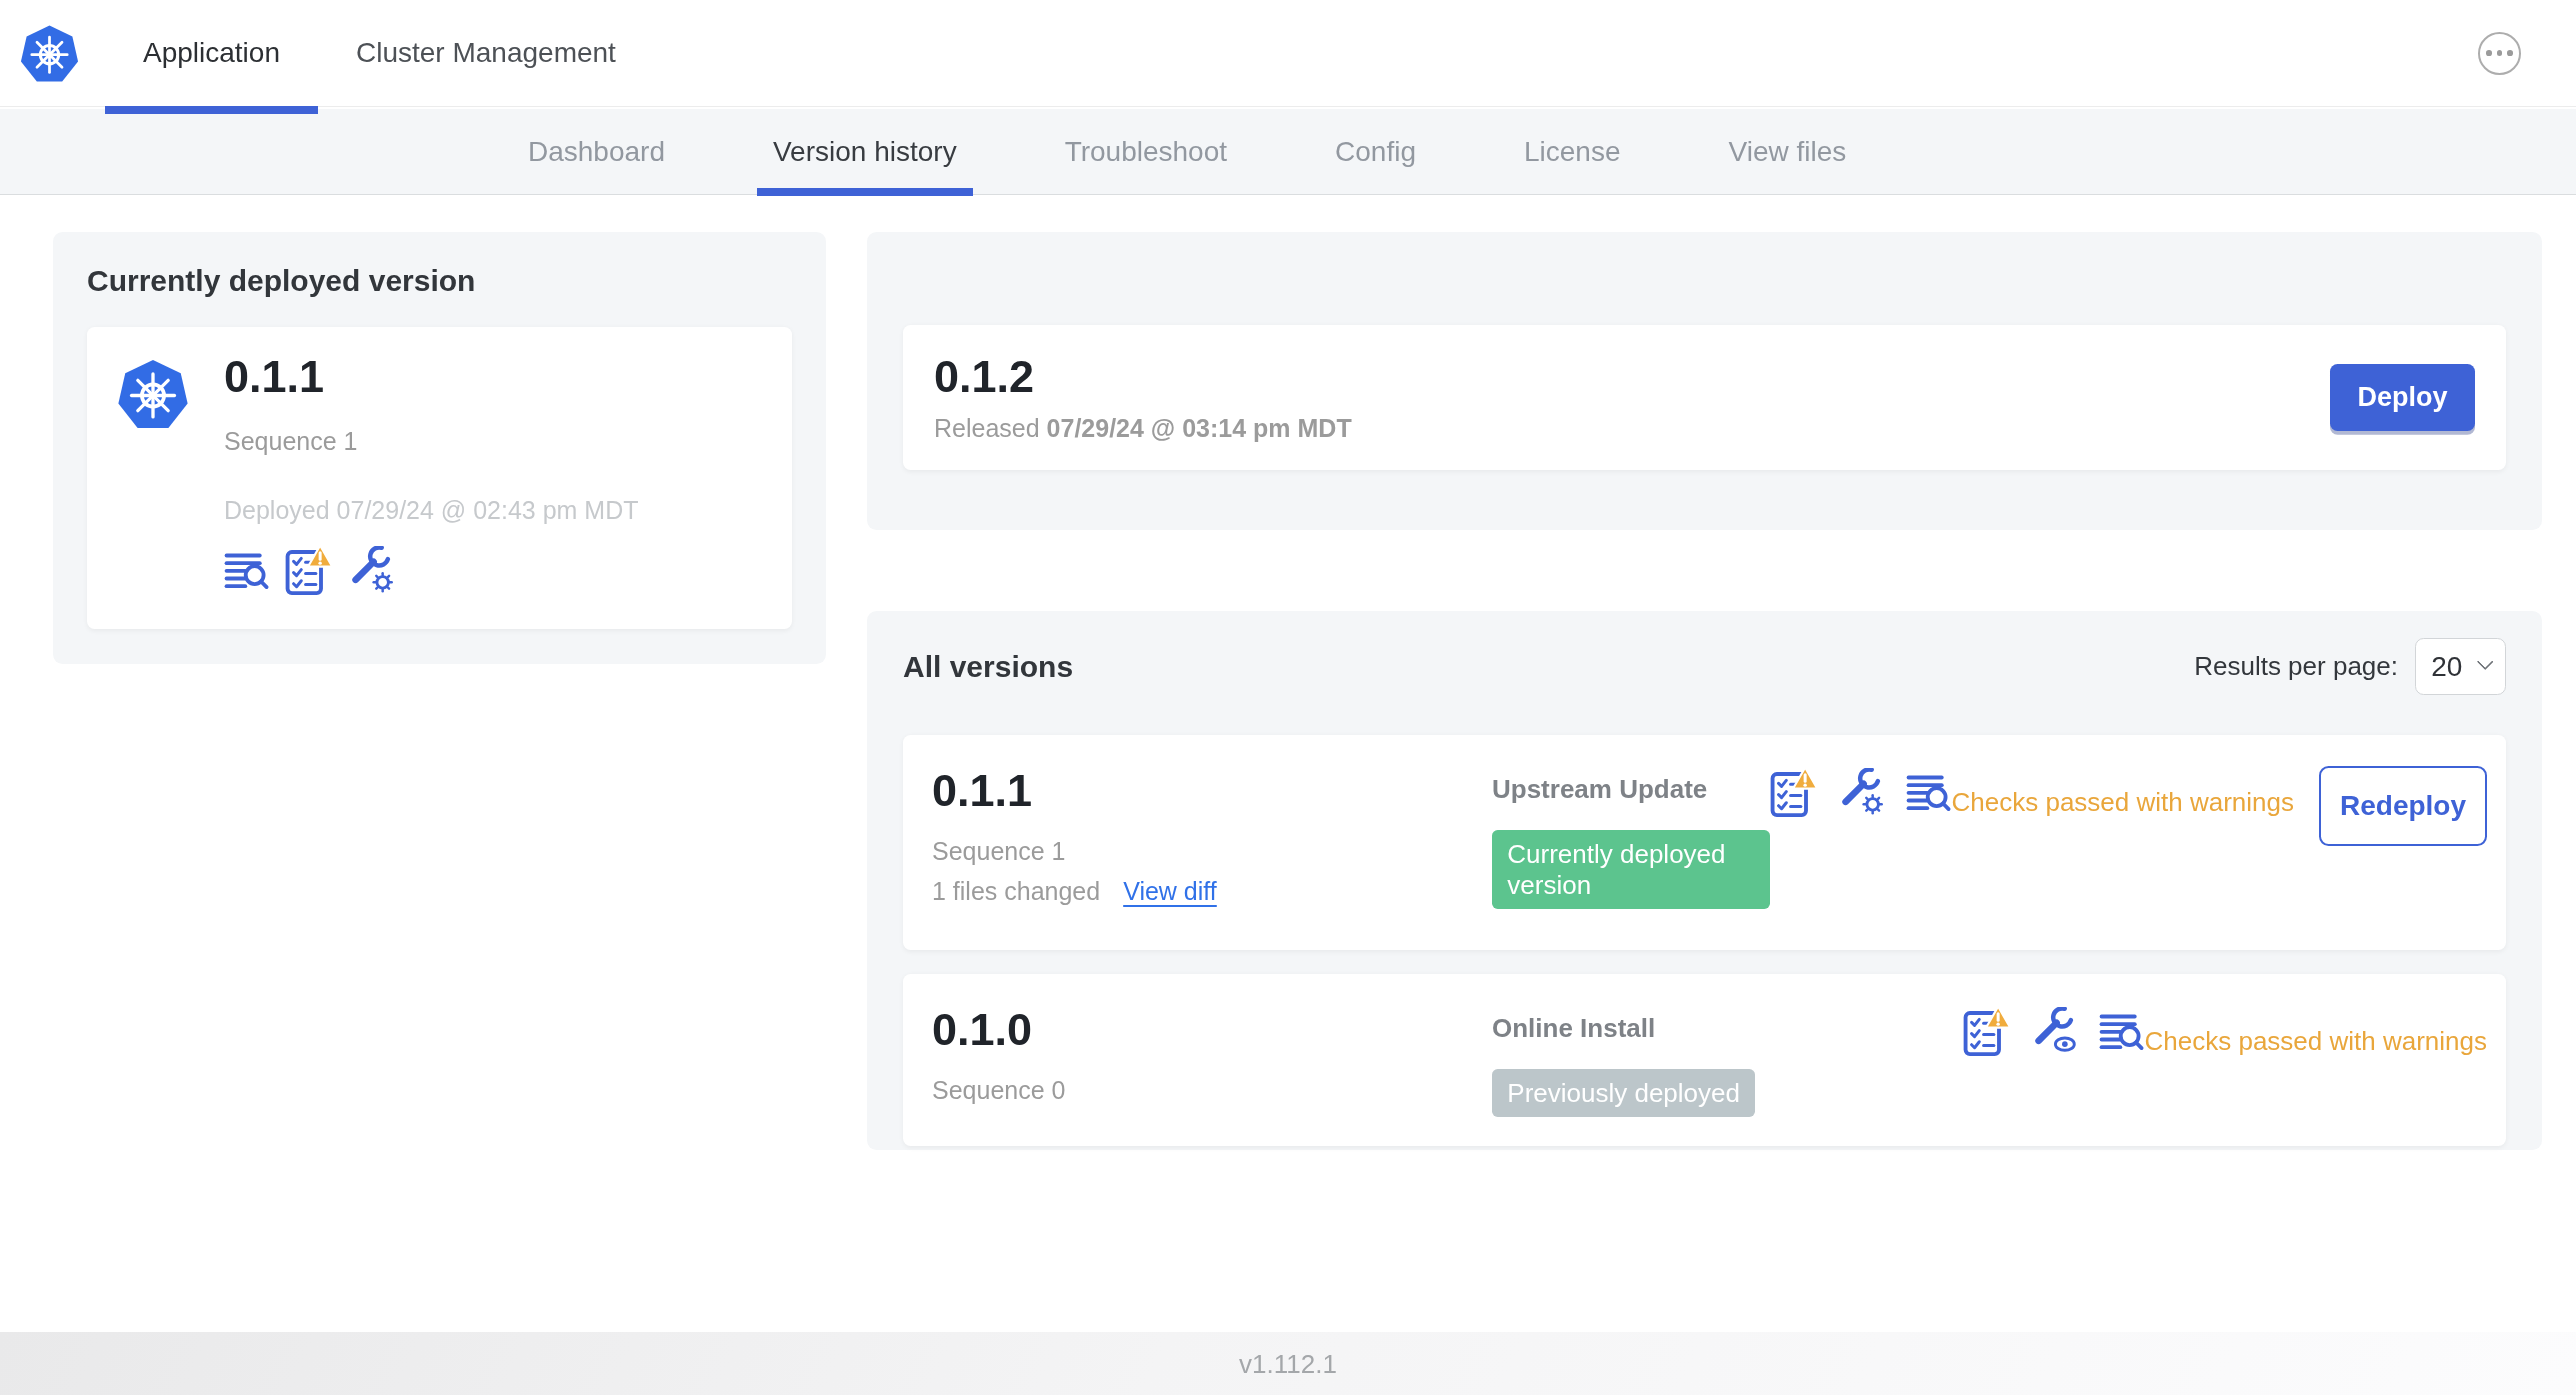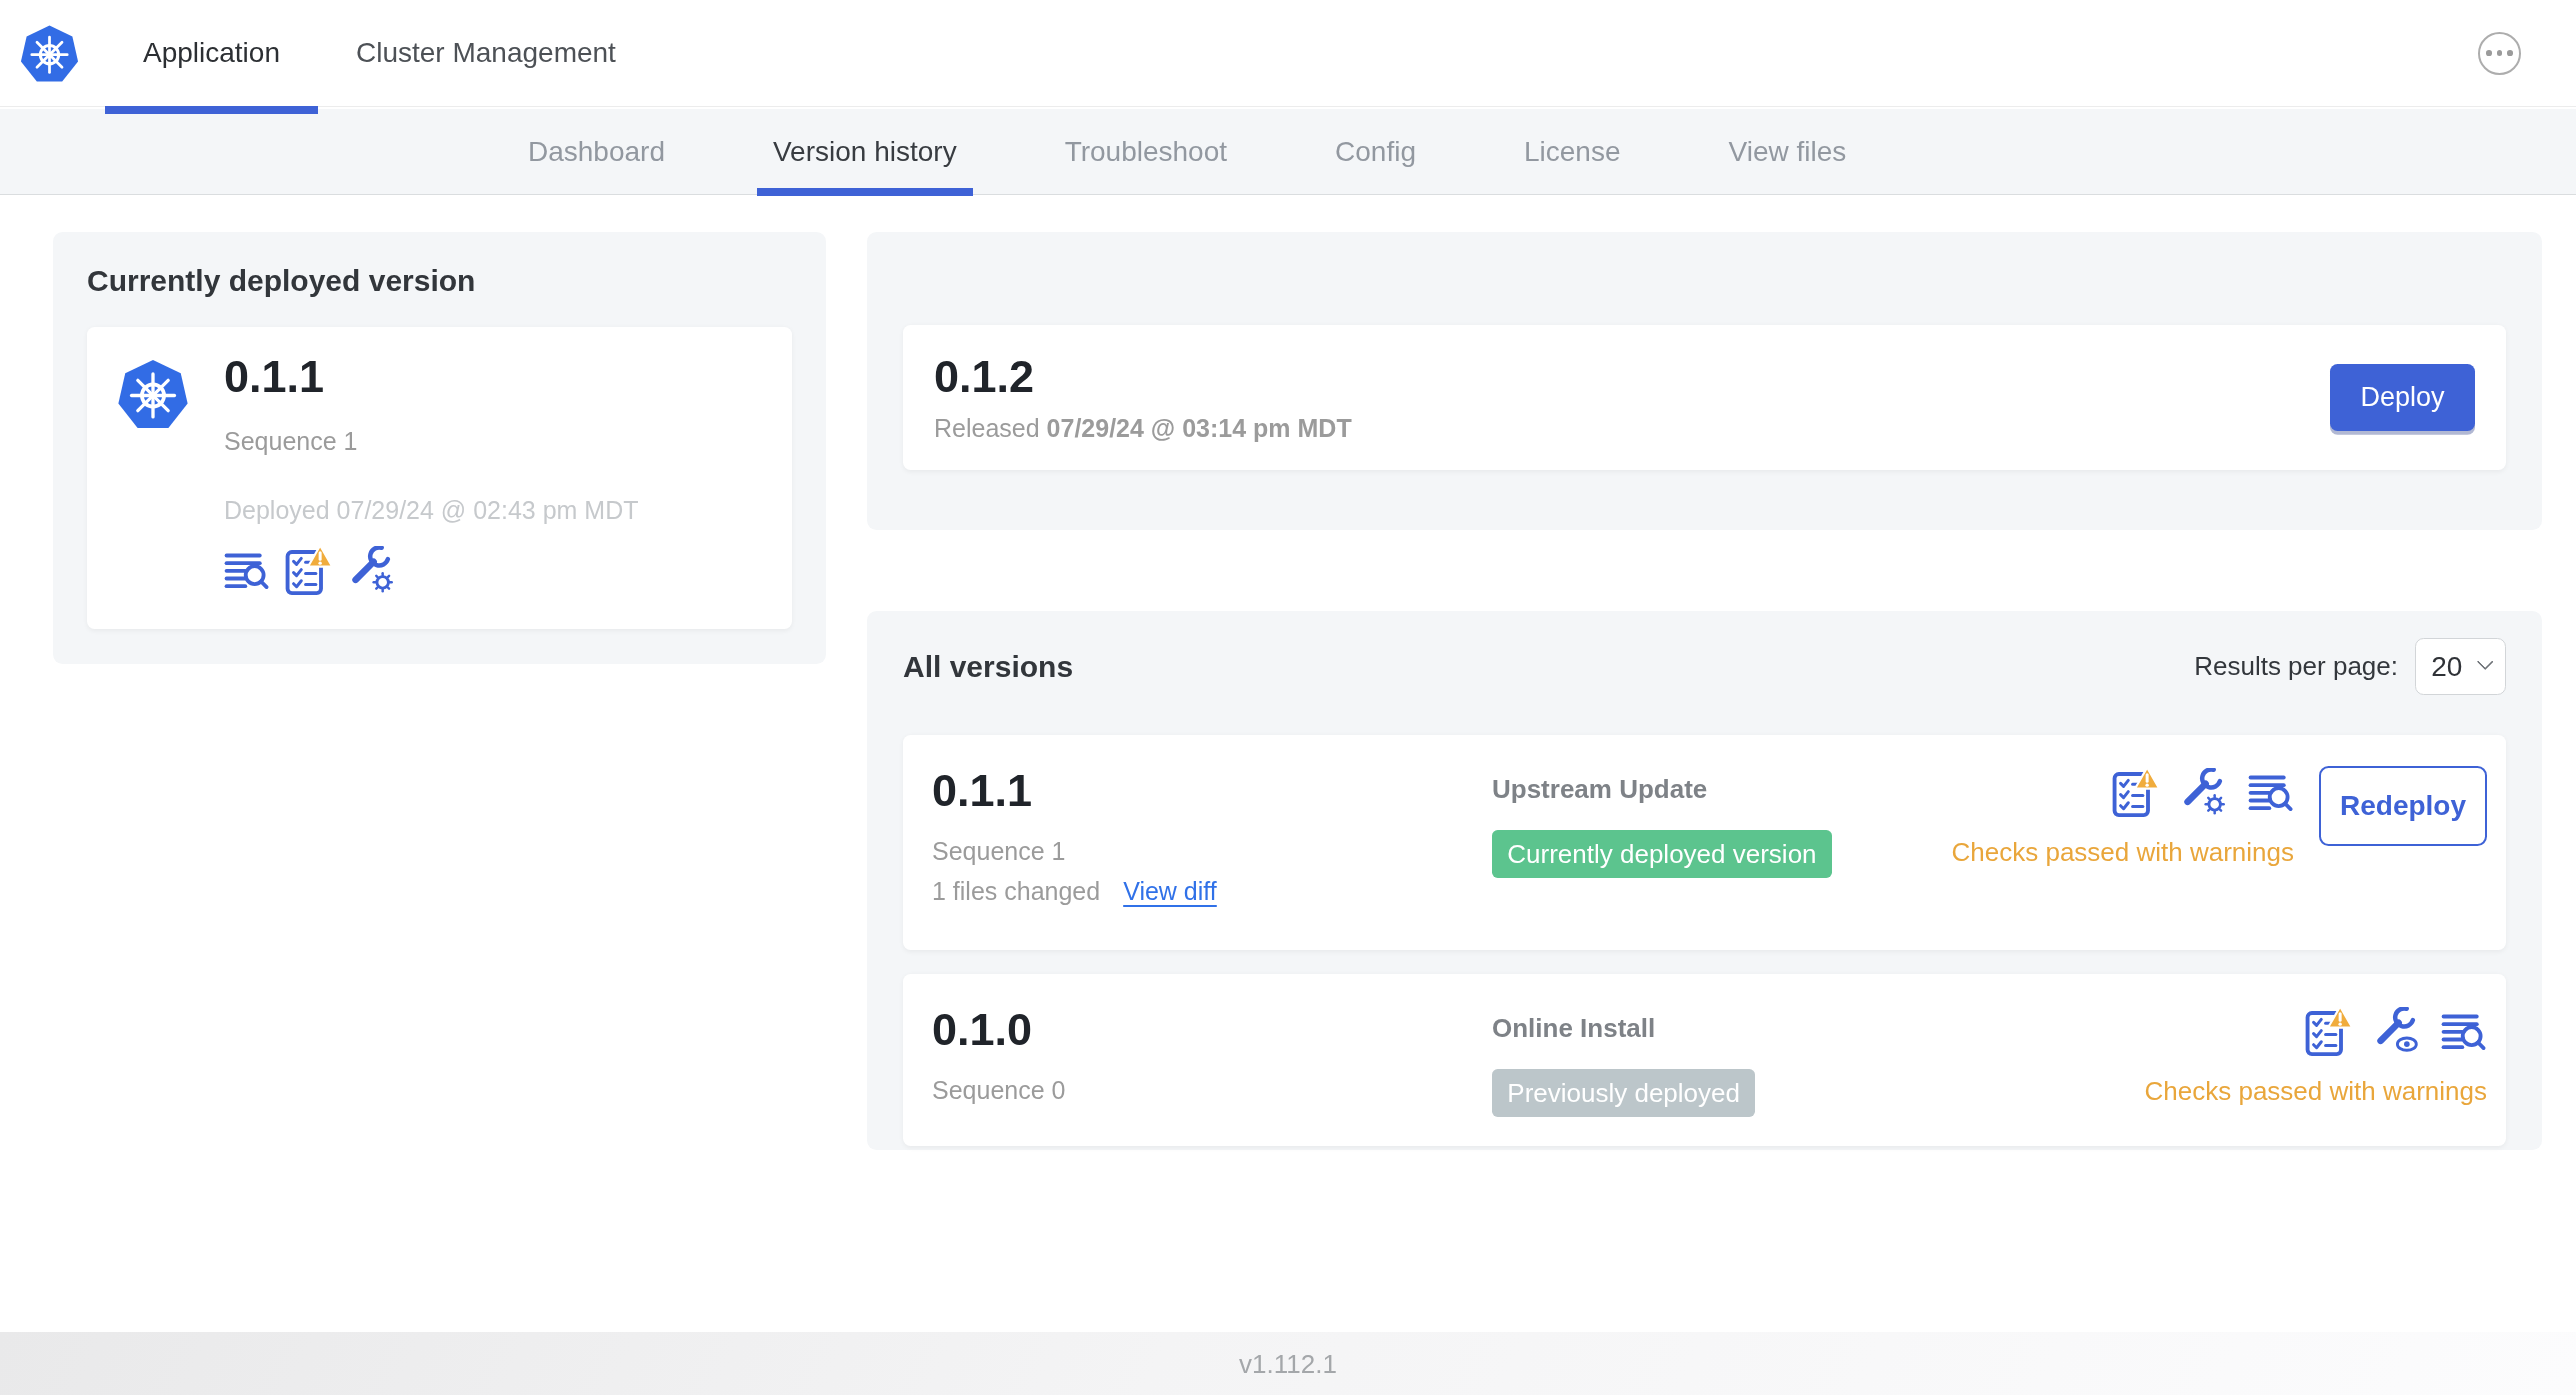--- a/index.html
+++ b/index.html
@@ -47,21 +47,21 @@
   .icon-row { display:flex; align-items:center; gap:15.3px; margin-top:19px; }
   .ic { display:block; cursor:pointer; }
 
   
   .avail-card { left:867px; top:232px; width:1675px; height:298px; padding:32px 36px; }
   .avail-inner { margin-top:61px; height:145px; padding:19px 31px; display:flex;
                  justify-content:space-between; align-items:center; }
   .released { font-size:25px; color:#9b9b9b; margin-top:13.4px; }
   .released b { font-weight:700; }
   .deploy-btn { width:145px; height:67px; background:#3e62d6; border:none; border-radius:7.6px;
-                color:#fff; font-size:27px; font-weight:400; cursor:pointer;
+                color:#fff; font-size:27px; font-weight:700; cursor:pointer;
                 box-shadow:0 3.8px 0 rgba(32,53,128,.35); font-family:inherit; }
 
   
   .allv-card { left:867px; top:611px; width:1675px; height:539px; padding:27px 36px; }
   .allv-head { display:flex; justify-content:space-between; align-items:center; }
   .rpp { display:flex; align-items:center; gap:17px; }
   .rpp-label { font-size:26px; color:#33373c; }
   .select { width:91px; height:57px; background:#fff; border:1.9px solid #d2d5d8; border-radius:8.6px;
             display:flex; align-items:center; justify-content:space-between; padding:0 13.4px 0 15.3px;
             font-size:28px; color:#2f3237; cursor:pointer; }
@@ -77,21 +77,21 @@
   .files { font-size:25px; color:#9b9b9b; }
   .link { font-size:25px; color:#3071e8; font-weight:500; text-decoration:underline;
           text-decoration-thickness:1.9px; text-underline-offset:4.8px; cursor:pointer; }
   .vcol2 { flex:1; }
   .src { font-size:26px; font-weight:700; color:#7e8287; margin-top:8px; }
   .badge { display:inline-block; margin-top:25px; padding:8.6px 15.3px; border-radius:5.7px;
            font-size:26px; color:#fff; }
   .badge.green { background:#5cc48e; }
   .badge.gray  { background:#bcc6ca; }
   .vcol3 { margin-left:auto; display:flex; align-items:flex-start; }
-  .vcol3-sub { display:flex; flex-direction:column; align-items:flex-end; }
+  .vcol3-sub { display:flex; flex-direction:row; align-items:flex-end; }
   .row-icons { display:flex; align-items:center; gap:21px; }
   .status { margin-top:19px; font-size:26px; color:#e9a63b; font-weight:500; cursor:pointer; }
   .redeploy-btn { margin-left:25px; width:168px; height:80px; background:#fff;
                   border:2.9px solid #3e62d6; border-radius:9.5px; color:#3e62d6; font-size:28px;
                   font-weight:700; cursor:pointer; font-family:inherit; }
 
   
   .footer { position:absolute; left:0; bottom:0; width:100%; height:64px;
             background:linear-gradient(115deg,#e9e9ea 0%,#f4f4f5 45%,#fcfcfd 100%);
             display:flex; align-items:center; justify-content:center;

